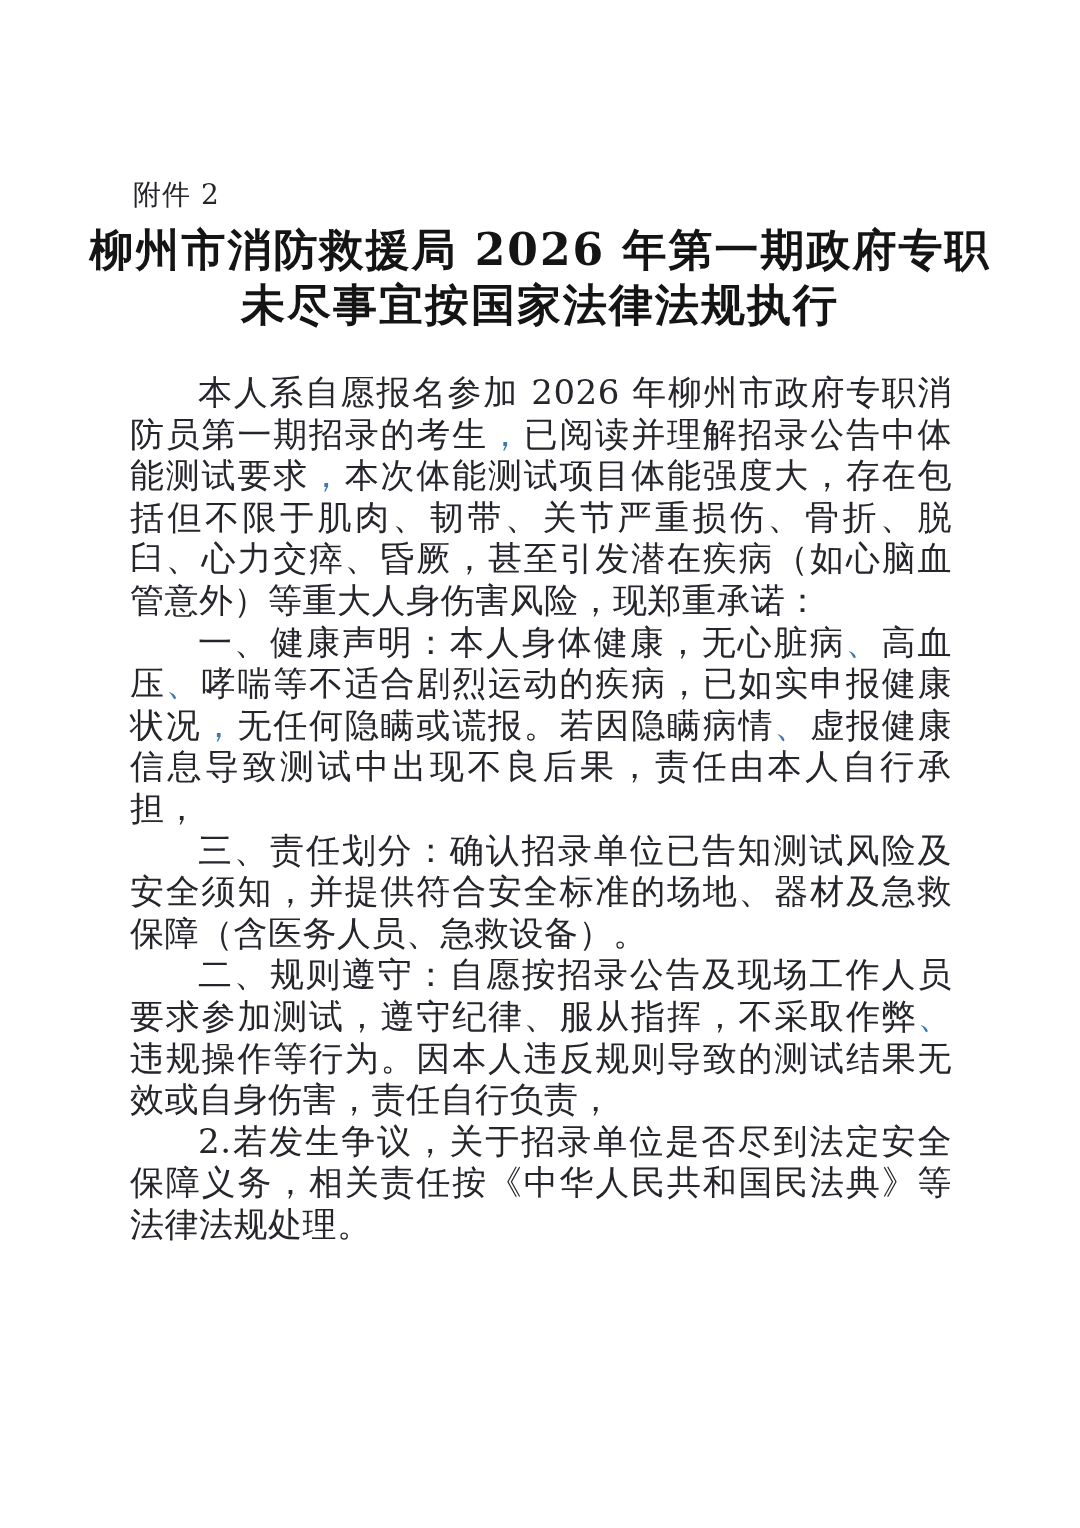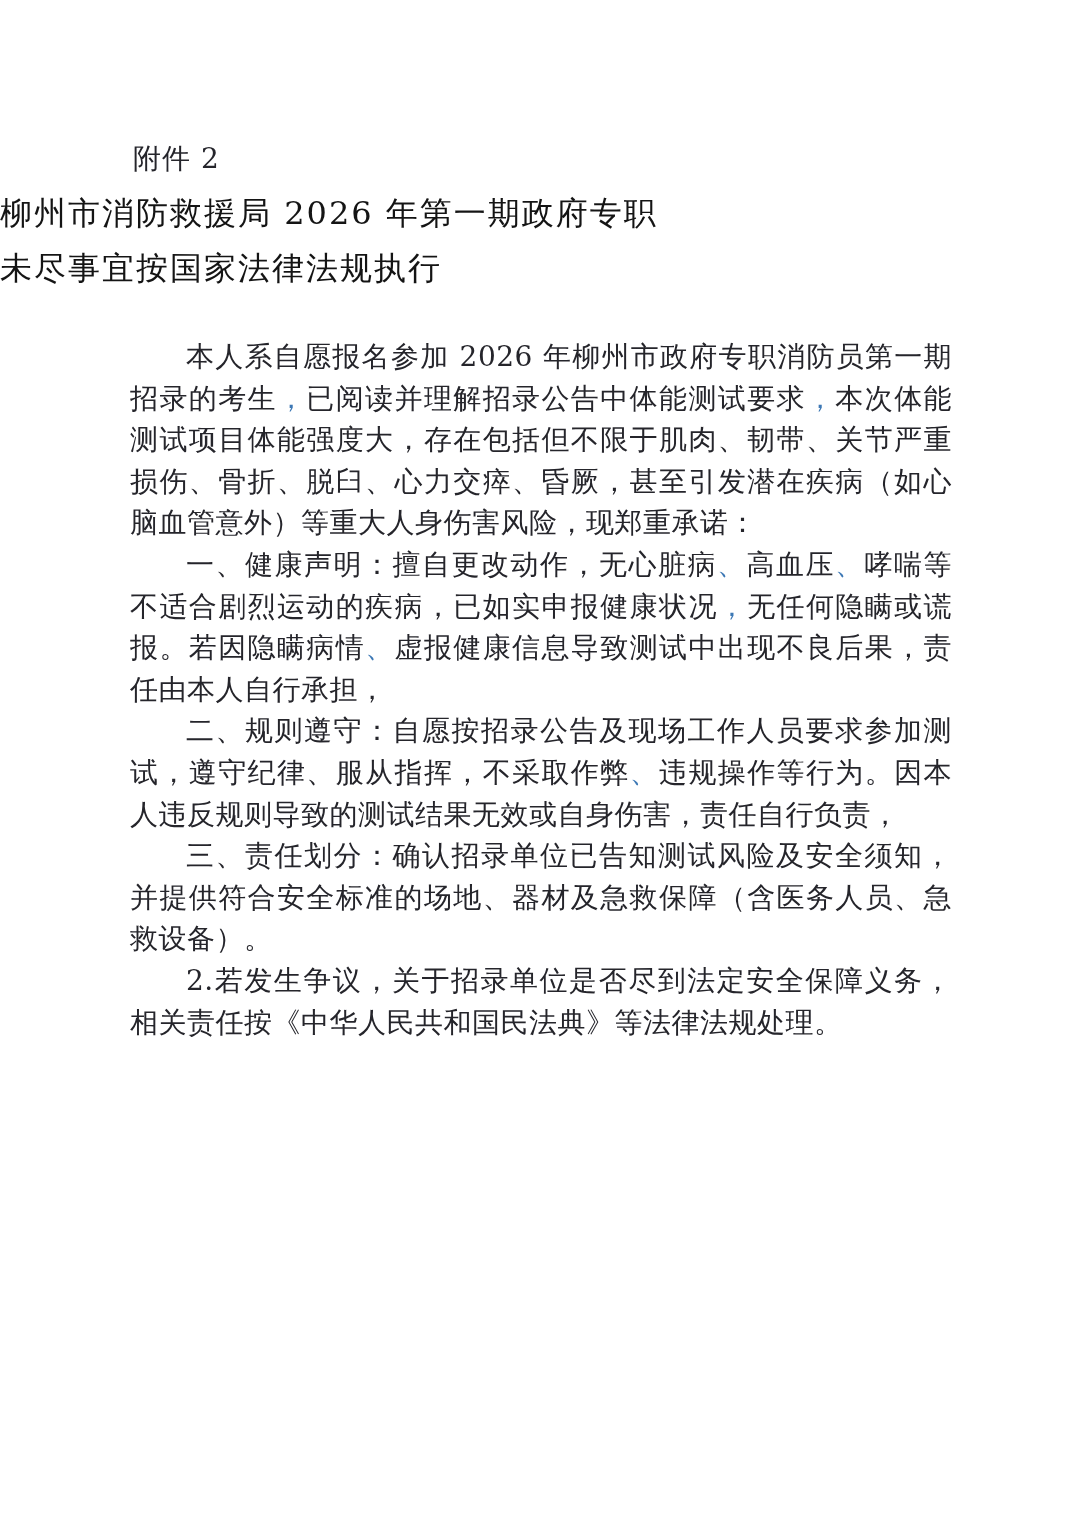--- a/index.html
+++ b/index.html
@@ -12,49 +12,50 @@
   }
   * { box-sizing: border-box; }
   html, body { margin: 0; padding: 0; background: var(--page-bg); }
   .page {
     position: relative;
     width: 1080px;
     height: 1280px;
     background: var(--page-bg);
     font-family: "DejaVu Serif", "Liberation Serif", serif;
     overflow: hidden;
+    margin-top: 36px;
   }
   .attachment-label {
     position: absolute;
     left: 133px;
     top: 140px;
     font-size: 28px;
     color: var(--body-color);
     letter-spacing: 1px;
   }
   .doc-title {
     position: absolute;
     top: 186px;
     left: 0;
     width: 100%;
     margin: 0;
-    text-align: left;
-    font-size: 32px;
-    font-weight: normal;
+    text-align: center;
+    font-size: 44px;
+    font-weight: bold;
     color: var(--title-color);
     letter-spacing: 2px;
     line-height: 55px;
   }
   .doc-title .title-line { display: block; }
   .doc-body {
     position: absolute;
     left: 130px;
     top: 336px;
     width: 822px;
-    font-size: 28px;
+    font-size: 34px;
     line-height: 41.6px;
     color: var(--body-color);
     text-align: justify;
     letter-spacing: 0.5px;
   }
   .body-para { margin: 0; text-indent: 2em; }
   .run-blue  { color: var(--blue-punct); }
   .run-brown { color: var(--brown-punct); }
   .signature-block {
     position: absolute;
@@ -85,23 +86,23 @@
 
   <div class="attachment-label">附件 2</div>
 
   <h1 class="doc-title">
     <span class="title-line">柳州市消防救援局 2026 年第一期政府专职</span>
     <span class="title-line">未尽事宜按国家法律法规执行</span>
   </h1>
 
   <div class="doc-body">
       <p class="body-para"><span>本人系自愿报名参加 2026 年柳州市政府专职消防员第一期招录的考生</span><span class="run-blue">，</span><span>已阅读并理解招录公告中体能测试要求</span><span class="run-blue">，</span><span>本次体能测试项目体能强度大，存在包括但不限于肌肉、韧带、关节严重损伤、骨折、脱臼、心力交瘁、昏厥，甚至引发潜在疾病（如心脑血管意外）等重大人身伤害风险，现郑重承诺：</span></p>
-      <p class="body-para"><span>一、健康声明：擅自更改动作，无心脏病</span><span class="run-blue">、</span><span>高血压</span><span class="run-blue">、</span><span>哮喘等不适合剧烈运动的疾病，已如实申报健康状况</span><span class="run-blue">，</span><span>无任何隐瞒或谎报。若因隐瞒病情</span><span class="run-blue">、</span><span>虚报健康信息导致测试中出现不良后果，责任由本人自行承担，</span></p>
+      <p class="body-para"><span>一、健康声明：本人身体健康，无心脏病</span><span class="run-blue">、</span><span>高血压</span><span class="run-blue">、</span><span>哮喘等不适合剧烈运动的疾病，已如实申报健康状况</span><span class="run-blue">，</span><span>无任何隐瞒或谎报。若因隐瞒病情</span><span class="run-blue">、</span><span>虚报健康信息导致测试中出现不良后果，责任由本人自行承担，</span></p>
+      <p class="body-para"><span>三、责任划分：确认招录单位已告知测试风险及安全须知，并提供符合安全标准的场地、器材及急救保障（含医务人员、急救设备）。</span></p>
       <p class="body-para"><span>二、规则遵守：自愿按招录公告及现场工作人员要求参加测试，遵守纪律、服从指挥，不采取作弊</span><span class="run-blue">、</span><span>违规操作等行为。因本人违反规则导致的测试结果无效或自身伤害，责任自行负责，</span></p>
-      <p class="body-para"><span>三、责任划分：确认招录单位已告知测试风险及安全须知，并提供符合安全标准的场地、器材及急救保障（含医务人员、急救设备）。</span></p>
       <p class="body-para"><span>2.若发生争议，关于招录单位是否尽到法定安全保障义务，相关责任按《中华人民共和国民法典》等法律法规处理。</span></p>
     </div>
 
   <div class="signature-block">
     <div class="signature-line"><span>承诺人</span><span class="run-brown">:</span></div>
     <div class="date-line">2026 年 3 月　日</div>
   </div>
 
   <div class="page-number">9</div>
 

